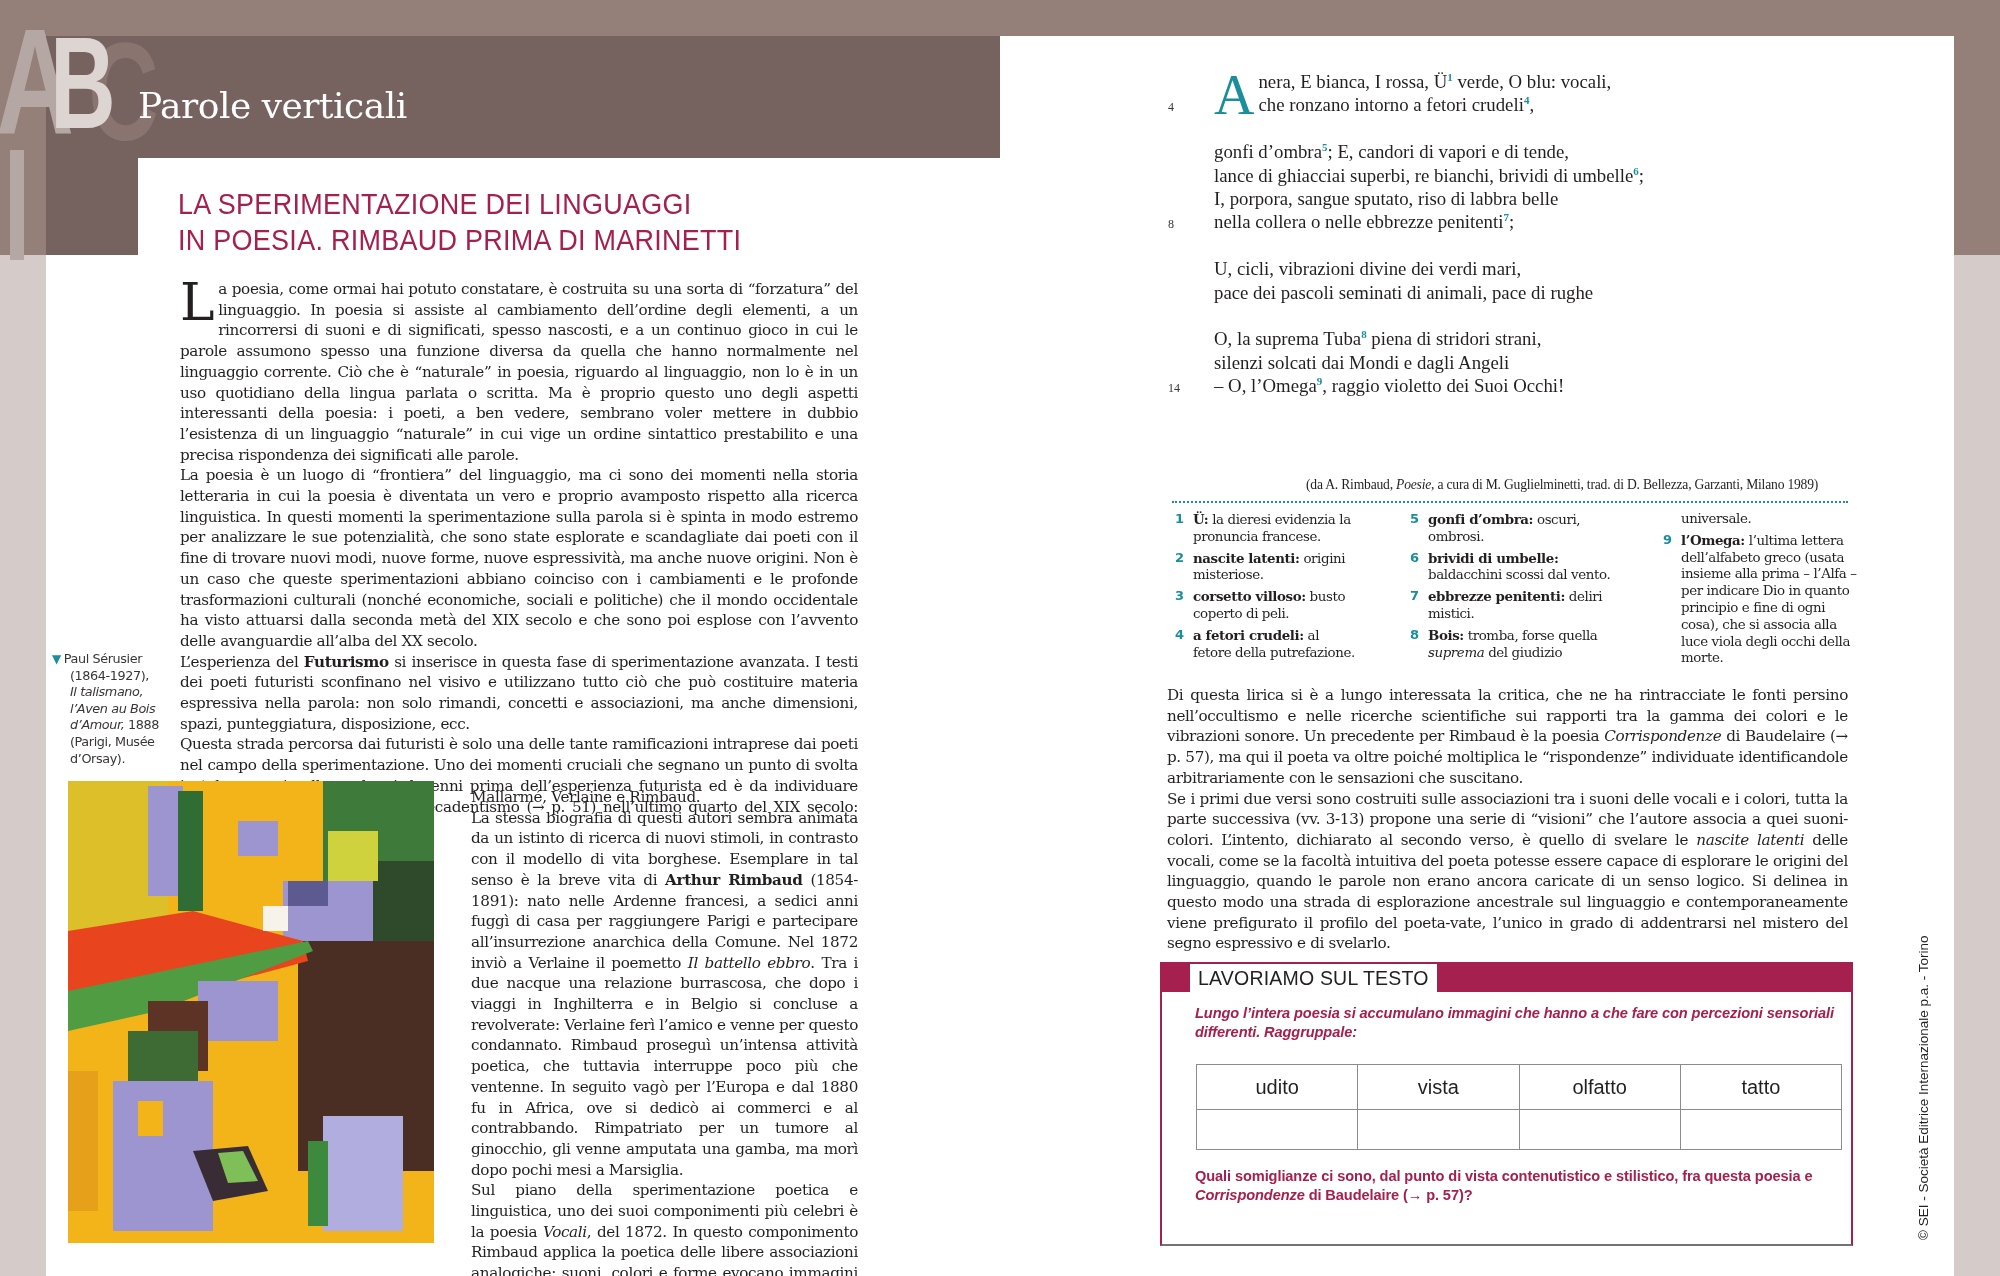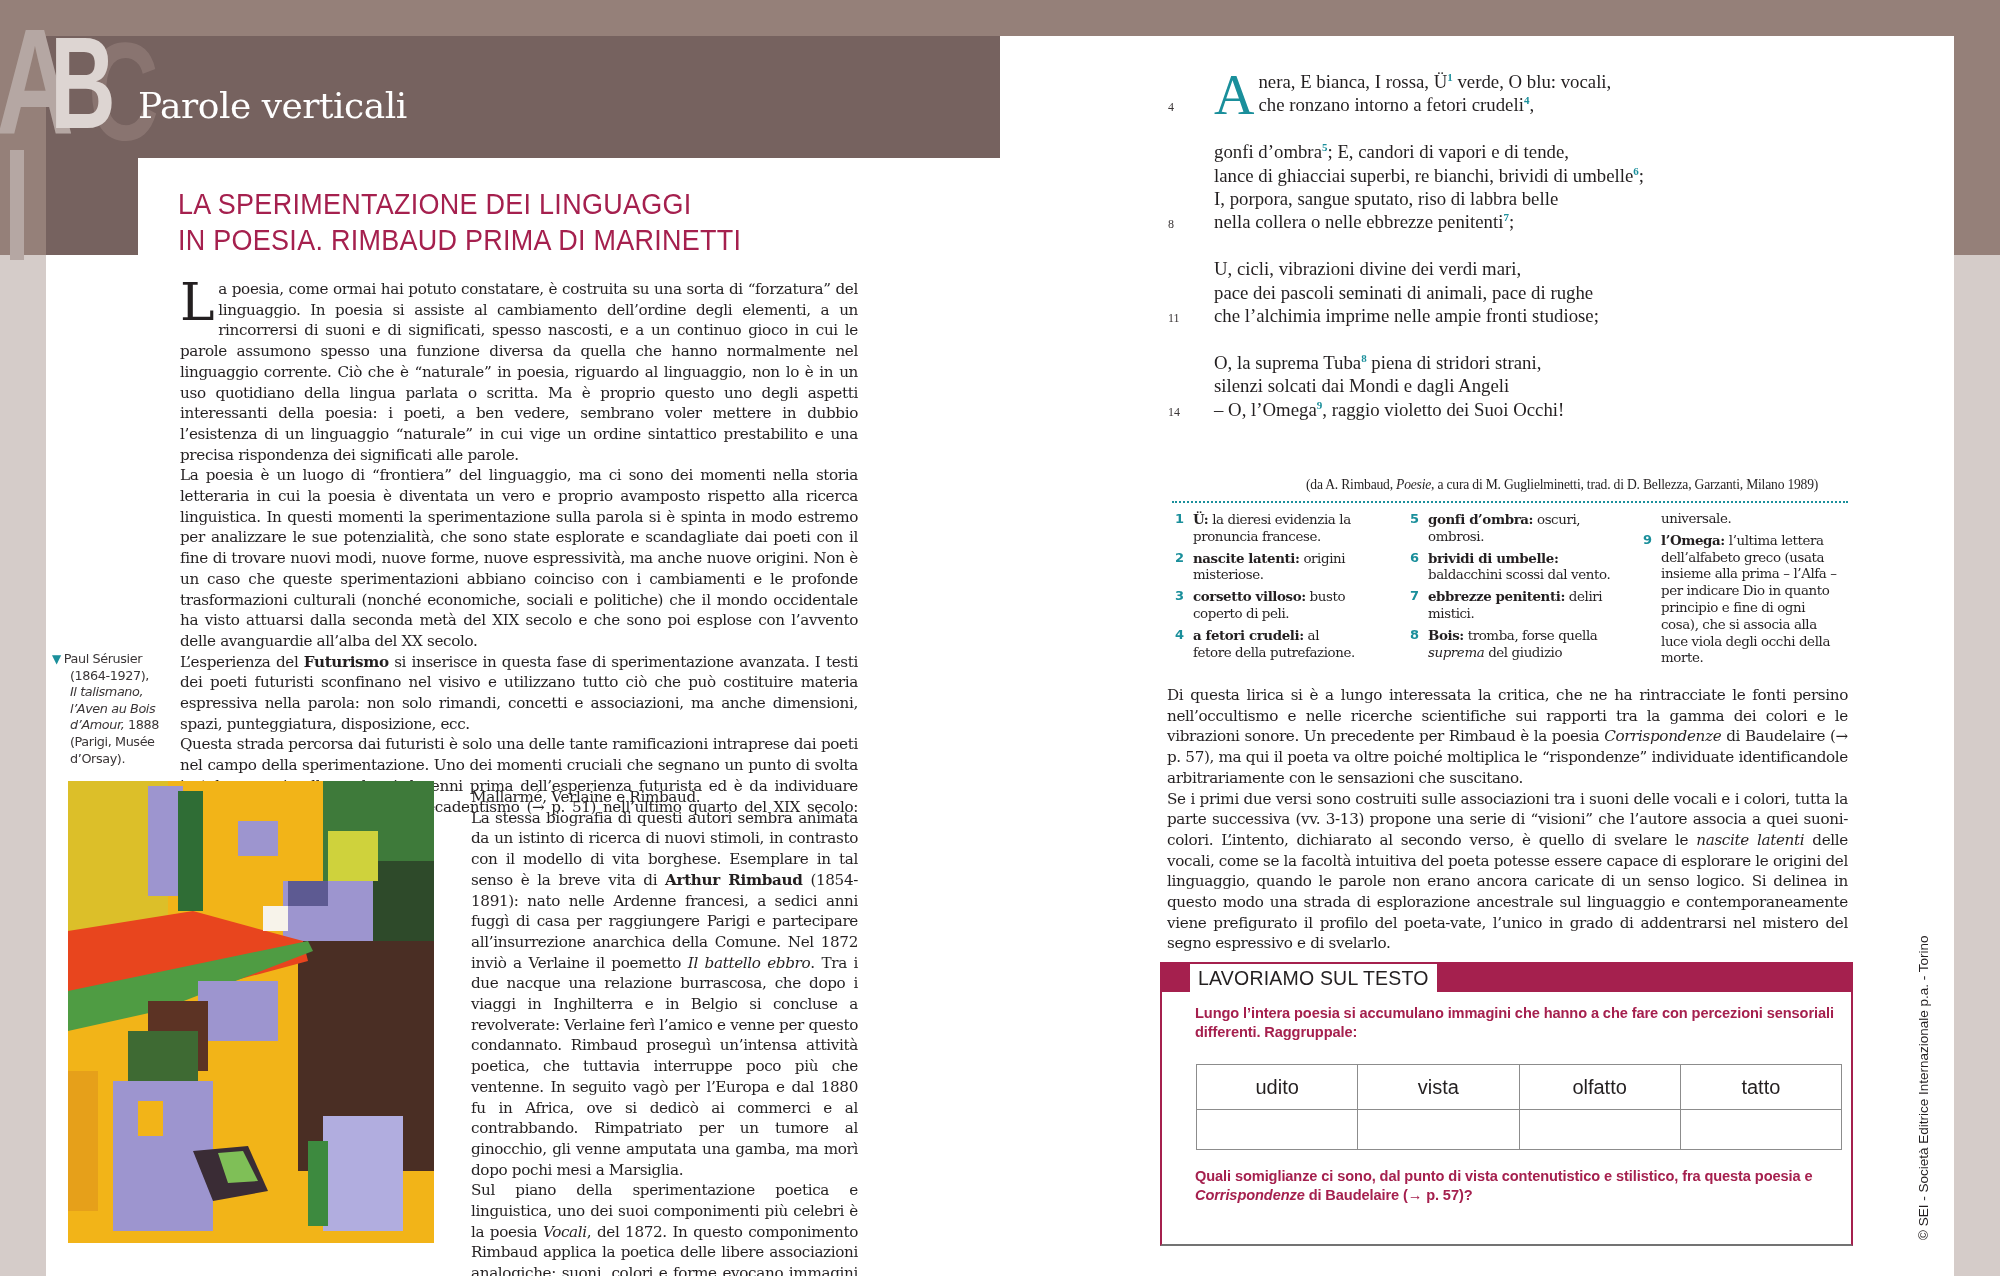--- a/index.html
+++ b/index.html
@@ -61,21 +61,21 @@
   .note .n { position: absolute; left: 0; top: 0; color: #1a8f9b; font-weight: bold; font-family: "DejaVu Sans", sans-serif; font-size: 13px; }
   .note b { font-weight: bold; }
 
   .col-right { position: absolute; left: 1167px; top: 685px; width: 681px; }
 
   
   .exercise { position: absolute; left: 1160px; top: 962px; width: 693px; height: 284px; border-left: 2px solid #a5204e; border-right: 2px solid #a5204e; border-bottom: 2px solid #737373; }
   .ex-header-bar { position: absolute; left: -2px; top: 0; width: 693px; height: 30px; background: #a5204e; }
   .ex-title { position: absolute; left: 28px; top: 2px; height: 28px; padding: 0 8px; background: #fff; font-family: "Liberation Sans", sans-serif; font-size: 19.5px; line-height: 28px; color: #231f20; letter-spacing: 0.2px; }
   .ex-q { position: absolute; left: 33px; width: 650px; font-family: "Liberation Sans", sans-serif; font-size: 14.6px; line-height: 19px; color: #a5204e; font-weight: bold; letter-spacing: -0.1px; }
-  .ex-q1 { top: 42px; }
+  .ex-q1 { top: 42px; font-style: italic; }
   .ex-q2 { top: 205px; }
   .ex-table { position: absolute; left: 34px; top: 102px; width: 646px; border-collapse: collapse; }
   .ex-table td { border: 1.5px solid #8c8c8c; width: 25%; text-align: center; font-family: "Liberation Sans", sans-serif; font-size: 20px; color: #231f20; }
   .ex-table tr.h td { height: 45px; }
   .ex-table tr.b td { height: 40px; }
 
   .copyright { position: absolute; left: 1916px; top: 1240px; transform: rotate(-90deg); transform-origin: left top; font-family: "Liberation Sans", sans-serif; font-size: 13.5px; color: #231f20; white-space: nowrap; }
 </style>
 </head>
 <body>
@@ -160,21 +160,20 @@
     <div class="poem-line"><span class="poem-dropcap">A</span><span>nera, E bianca, I rossa, Ü</span><sup>1</sup><span> verde, O blu: vocali,</span></div>
     <div class="poem-line"><span class="line-num">4</span><span>che ronzano intorno a fetori crudeli</span><sup>4</sup><span>,</span></div>
     <div class="poem-gap"></div>
     <div class="poem-line"><span>gonfi d’ombra</span><sup>5</sup><span>; E, candori di vapori e di tende,</span></div>
     <div class="poem-line"><span>lance di ghiacciai superbi, re bianchi, brividi di umbelle</span><sup>6</sup><span>;</span></div>
     <div class="poem-line"><span>I, porpora, sangue sputato, riso di labbra belle</span><span></span></div>
     <div class="poem-line"><span class="line-num">8</span><span>nella collera o nelle ebbrezze penitenti</span><sup>7</sup><span>;</span></div>
     <div class="poem-gap"></div>
     <div class="poem-line"><span>U, cicli, vibrazioni divine dei verdi mari,</span><span></span></div>
     <div class="poem-line"><span>pace dei pascoli seminati di animali, pace di rughe</span><span></span></div>
-    <div class="poem-line"><span class="line-num">11</span><span>che l’alchimia imprime nelle ampie fronti studiose;</span><span></span></div>
     <div class="poem-gap"></div>
     <div class="poem-line"><span>O, la suprema Tuba</span><sup>8</sup><span> piena di stridori strani,</span></div>
     <div class="poem-line"><span>silenzi solcati dai Mondi e dagli Angeli</span><span></span></div>
     <div class="poem-line"><span class="line-num">14</span><span>– O, l’Omega</span><sup>9</sup><span>, raggio violetto dei Suoi Occhi!</span></div>
   </div>
 
 <div class="source"><span>(da A. Rimbaud, </span><i>Poesie</i><span>, a cura di M. Guglielminetti, trad. di D. Bellezza, Garzanti, Milano 1989)</span></div>
 <div class="dotted"></div>
 
 <div class="notes">
@@ -183,21 +182,21 @@
     <div class="note"><span class="n">2</span><b>nascite latenti:</b><span> origini misteriose.</span></div>
     <div class="note"><span class="n">3</span><b>corsetto villoso:</b><span> busto coperto di peli.</span></div>
     <div class="note"><span class="n">4</span><b>a fetori crudeli:</b><span> al fetore della putrefazione.</span></div>
   </div>
   <div class="note-col" style="left:235px; width:205px;">
     <div class="note"><span class="n">5</span><b>gonfi d’ombra:</b><span> oscuri, ombrosi.</span></div>
     <div class="note"><span class="n">6</span><b>brividi di umbelle:</b><span> baldacchini scossi dal vento.</span></div>
     <div class="note"><span class="n">7</span><b>ebbrezze penitenti:</b><span> deliri mistici.</span></div>
     <div class="note"><span class="n">8</span><b>Bois:</b><span> tromba, forse quella </span><i>suprema</i><span> del giudizio</span></div>
   </div>
-  <div class="note-col" style="left:468px; width:200px;">
+  <div class="note-col" style="left:488px; width:200px;">
     <div class="note"><span>universale.</span></div>
     <div class="note"><span class="n">9</span><b>l’Omega:</b><span> l’ultima lettera dell’alfabeto greco (usata insieme alla prima – l’Alfa – per indicare Dio in quanto principio e fine di ogni cosa), che si associa alla luce viola degli occhi della morte.</span></div>
   </div>
 </div>
 
 <div class="col-right body-text">
   <p><span>Di questa lirica si è a lungo interessata la critica, che ne ha rintracciate le fonti persino nell’occultismo e nelle ricerche scientifiche sui rapporti tra la gamma dei colori e le vibrazioni sonore. Un precedente per Rimbaud è la poesia </span><i>Corrispondenze</i><span> di Baudelaire (→ p. 57), ma qui il poeta va oltre poiché moltiplica le “rispondenze” individuate identificandole arbitrariamente con le sensazioni che suscitano.</span></p>
   <p><span>Se i primi due versi sono costruiti sulle associazioni tra i suoni delle vocali e i colori, tutta la parte successiva (vv. 3-13) propone una serie di “visioni” che l’autore associa a quei suoni-colori. L’intento, dichiarato al secondo verso, è quello di svelare le </span><i>nascite latenti</i><span> delle vocali, come se la facoltà intuitiva del poeta potesse essere capace di esplorare le origini del linguaggio, quando le parole non erano ancora caricate di un senso logico. Si delinea in questo modo una strada di esplorazione ancestrale sul linguaggio e contemporaneamente viene prefigurato il profilo del poeta-vate, l’unico in grado di addentrarsi nel mistero del segno espressivo e di svelarlo.</span></p>
 </div>
 

